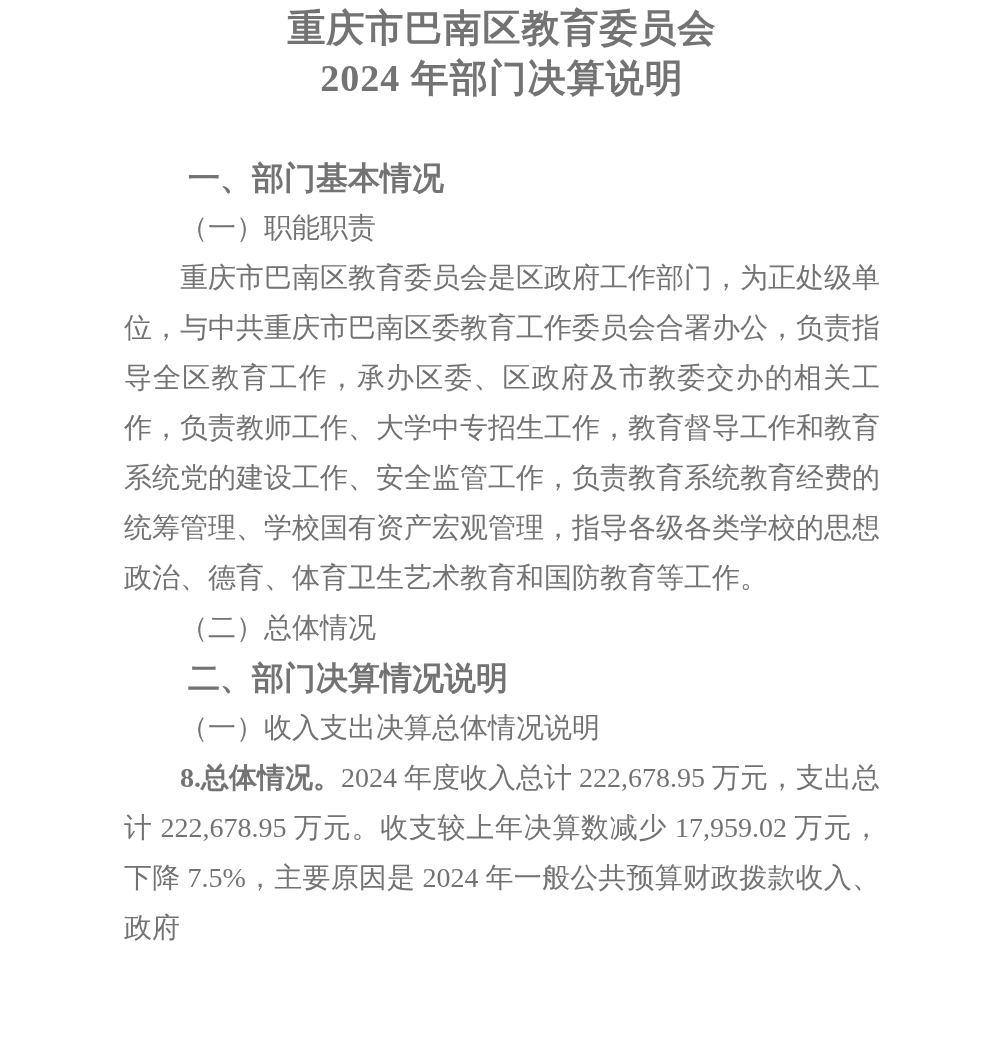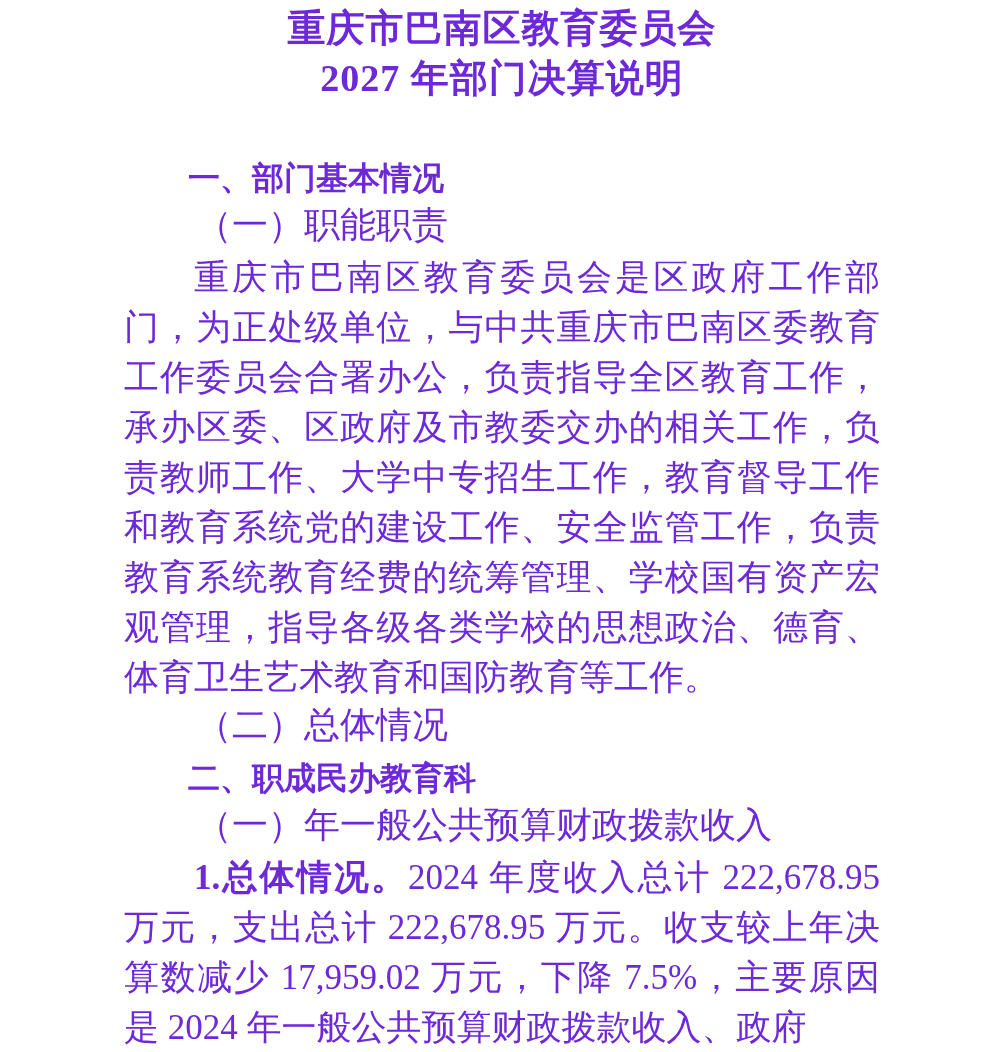--- a/index.html
+++ b/index.html
@@ -10,21 +10,21 @@
   body {
     width: 1000px;
     height: 1052px;
     overflow: hidden;
   }
   .page {
     box-sizing: border-box;
     width: 1000px;
     height: 1052px;
     background: #ffffff;
-    color: #6d28d9;
+    color: #737373;
     padding: 3px 120px 0 124px;
     font-family: "Liberation Serif", serif;
   }
   .doc-title {
     font-size: 38px;
     font-weight: bold;
     line-height: 50px;
     text-align: center;
     letter-spacing: 1px;
     font-family: "Liberation Serif", serif;
@@ -35,56 +35,56 @@
     font-weight: bold;
     line-height: 50px;
     text-indent: 2em;
     font-family: "Liberation Sans", sans-serif;
   }
   .h1-first {
     margin-top: 50px;
   }
   .h2 {
     margin: 0;
-    font-size: 36px;
+    font-size: 28px;
     font-weight: normal;
     line-height: 50px;
     text-indent: 2em;
-    font-family: Liberation Mono, monospace;
+    font-family: Liberation Sans, sans-serif;
   }
   .para {
     margin: 0;
-    font-size: 35px;
+    font-size: 28px;
     line-height: 50px;
     text-indent: 2em;
     text-align: justify;
     text-justify: inter-ideograph;
     font-family: "Liberation Serif", serif;
   }
   .bold-lead {
     font-weight: bold;
   }
 </style>
 </head>
 <body>
 
 <div class="page">
 
   <div class="doc-title">重庆市巴南区教育委员会</div>
 
-  <div class="doc-title">2027 年部门决算说明</div>
+  <div class="doc-title">2024 年部门决算说明</div>
 
   <p class="h1 h1-first">一、部门基本情况</p>
 
   <p class="h2">（一）职能职责</p>
 
   <p class="para">重庆市巴南区教育委员会是区政府工作部门，为正处级单位，与中共重庆市巴南区委教育工作委员会合署办公，负责指导全区教育工作，承办区委、区政府及市教委交办的相关工作，负责教师工作、大学中专招生工作，教育督导工作和教育系统党的建设工作、安全监管工作，负责教育系统教育经费的统筹管理、学校国有资产宏观管理，指导各级各类学校的思想政治、德育、体育卫生艺术教育和国防教育等工作。</p>
 
   <p class="h2">（二）总体情况</p>
 
 
-  <p class="h1">二、职成民办教育科</p>
+  <p class="h1">二、部门决算情况说明</p>
 
-  <p class="h2">（一）年一般公共预算财政拨款收入</p>
+  <p class="h2">（一）收入支出决算总体情况说明</p>
 
-  <p class="para"><span class="bold-lead">1.总体情况。</span><span>2024 年度收入总计 222,678.95 万元，支出总计 222,678.95 万元。收支较上年决算数减少 17,959.02 万元，下降 7.5%，主要原因是 2024 年一般公共预算财政拨款收入、政府</span></p>
+  <p class="para"><span class="bold-lead">8.总体情况。</span><span>2024 年度收入总计 222,678.95 万元，支出总计 222,678.95 万元。收支较上年决算数减少 17,959.02 万元，下降 7.5%，主要原因是 2024 年一般公共预算财政拨款收入、政府</span></p>
 
 </div>
 
 </body></html>

